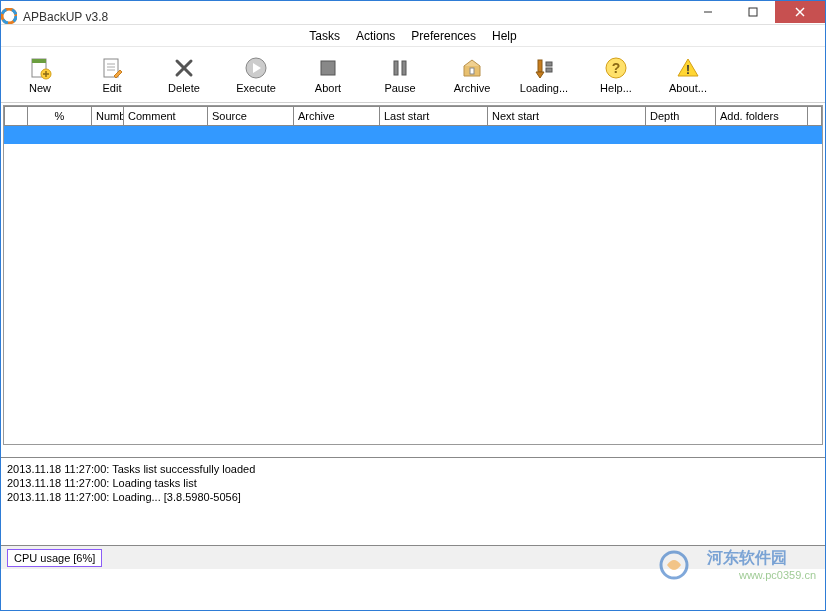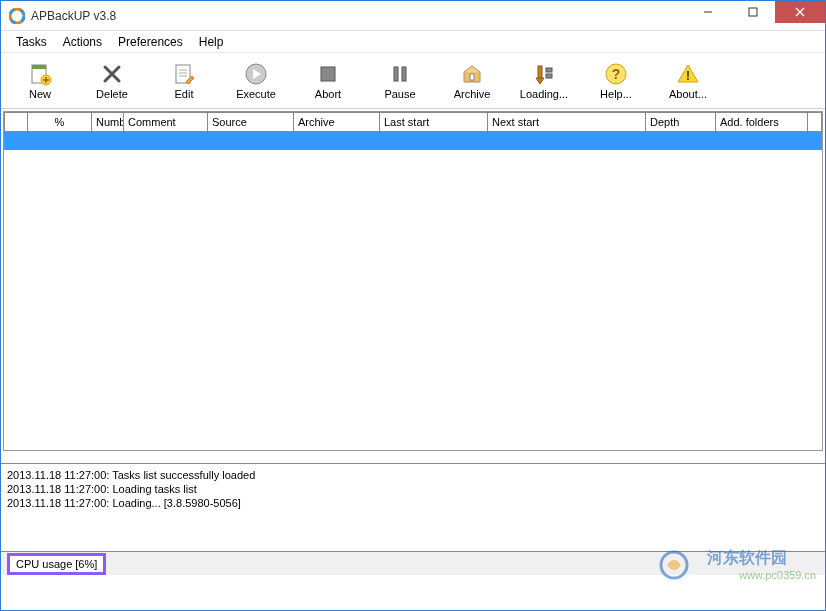--- a/index.html
+++ b/index.html
@@ -1,42 +1,42 @@
 <!DOCTYPE html>
 <html><head>
 <meta charset="utf-8">
 <style>
 * { box-sizing: border-box; margin: 0; padding: 0; }
 body { font-family: "Segoe UI", Tahoma, sans-serif; font-size: 12px; background: #fff; width: 826px; height: 611px; overflow: hidden; border: 1px solid #2e7cd6; }
-.titlebar { height: 30px; background: #fff; display: flex; align-items: center; padding-left: 8px; border-bottom: 1px solid #e0e0e0; }
+.titlebar { height: 24px; background: #fff; display: flex; align-items: flex-end; border-bottom: 1px solid #e0e0e0; }
 .titlebar .app-icon { width: 16px; height: 16px; margin-right: 6px; }
 .titlebar .title { font-size: 12px; color: #333; flex: 1; }
 .titlebar .win-controls { display: flex; height: 100%; }
 .titlebar .win-btn { width: 45px; height: 22px; display: flex; align-items: center; justify-content: center; font-size: 10px; cursor: default; }
 .titlebar .win-btn.min, .titlebar .win-btn.max { background: #fff; color: #333; }
 .titlebar .win-btn.close { background: #c75050; color: #fff; width: 50px; }
-.menubar { height: 22px; background: #fff; display: flex; align-items: center; padding: 0 7px; border-bottom: 1px solid #e8e8e8; }
+.menubar { height: 22px; background: #fff; display: flex; align-items: center; padding: 0 7px; border-bottom: 1px solid #e8e8e8; justify-content: center; }
 .menubar .menu-item { padding: 2px 8px; font-size: 12px; cursor: default; }
 .toolbar { height: 56px; background: #fff; display: flex; align-items: center; padding: 4px 10px; border-bottom: 1px solid #d0d0d0; gap: 14px; }
 .tool-btn { display: flex; flex-direction: column; align-items: center; gap: 2px; min-width: 58px; cursor: default; padding: 2px 4px; }
 .tool-btn .icon { width: 24px; height: 24px; display: flex; align-items: center; justify-content: center; }
 .tool-btn .label { font-size: 11px; color: #000; }
 .table-wrap { border: 1px solid #999; margin: 2px; }
 .table-header { display: flex; height: 20px; background: #fff; }
 .table-header .col { border: 1px solid #888; border-left: none; padding: 2px 4px; font-size: 11px; color: #000; overflow: hidden; white-space: nowrap; display: flex; align-items: center; }
 .table-header .col:first-child { border-left: 1px solid #888; }
 .table-body { height: 318px; background: #fff; overflow: auto; }
 .table-row { height: 18px; display: flex; }
 .table-row.selected { background: #3399ff; }
 .log-panel { height: 88px; border-top: 1px solid #888; background: #fff; padding: 4px 6px; font-size: 11px; overflow: auto; line-height: 14px; margin-top: 12px; }
 .log-line { white-space: nowrap; }
 .watermark { position: absolute; right: 10px; bottom: 30px; opacity: 0.6; font-size: 16px; color: #2d70c3; display:flex; align-items:center; gap:18px; pointer-events:none; }
 .watermark .sub { font-size: 11px; color: #5fa84f; display:block;margin-left:32px; }
 .statusbar { height: 24px; border-top: 1px solid #888; background: #f0f0f0; display: flex; align-items: center; padding: 0 6px; font-size: 11px; }
-.statusbar .cell { border: 3px solid #8b5cf6; padding: 2px 6px; background: #fff; }
+.statusbar .cell { border: 1px solid #8b5cf6; padding: 2px 6px; background: #fff; }
 svg { display: block; }
 </style>
 </head>
 <body>
 
 <div class="titlebar">
   <span class="app-icon">
     <svg width="16" height="16" viewBox="0 0 16 16">
         <circle cx="8" cy="8" r="7" fill="none" stroke="#e67e22" stroke-width="3"></circle>
         <circle cx="8" cy="8" r="7" fill="none" stroke="#3498db" stroke-width="3" stroke-dasharray="6 6"></circle>
@@ -79,37 +79,37 @@
           <circle cx="18" cy="18" r="5" fill="#ffce3b" stroke="#d4a017"></circle>
           <line x1="18" y1="15" x2="18" y2="21" stroke="#8b6914" stroke-width="1.5"></line>
           <line x1="15" y1="18" x2="21" y2="18" stroke="#8b6914" stroke-width="1.5"></line>
         </svg>
       </span>
     <span class="label">New</span>
   </div>
   <div class="tool-btn">
     <span class="icon">
         <svg width="24" height="24">
-          <line x1="5" y1="5" x2="19" y2="19" stroke="#555" stroke-width="3" stroke-linecap="round"></line>
-          <line x1="19" y1="5" x2="5" y2="19" stroke="#555" stroke-width="3" stroke-linecap="round"></line>
-        </svg>
-      </span>
-    <span class="label">Delete</span>
-  </div>
-  <div class="tool-btn">
-    <span class="icon">
-        <svg width="24" height="24">
           <rect x="4" y="3" width="14" height="18" fill="#fff" stroke="#888"></rect>
           <line x1="7" y1="8" x2="15" y2="8" stroke="#aaa"></line>
           <line x1="7" y1="11" x2="15" y2="11" stroke="#aaa"></line>
           <line x1="7" y1="14" x2="15" y2="14" stroke="#aaa"></line>
           <path d="M14 20 L20 14 L22 16 L16 22 Z" fill="#f4a742" stroke="#c77d1e"></path>
         </svg>
       </span>
     <span class="label">Edit</span>
+  </div>
+  <div class="tool-btn">
+    <span class="icon">
+        <svg width="24" height="24">
+          <line x1="5" y1="5" x2="19" y2="19" stroke="#555" stroke-width="3" stroke-linecap="round"></line>
+          <line x1="19" y1="5" x2="5" y2="19" stroke="#555" stroke-width="3" stroke-linecap="round"></line>
+        </svg>
+      </span>
+    <span class="label">Delete</span>
   </div>
   <div class="tool-btn">
     <span class="icon">
         <svg width="24" height="24">
           <circle cx="12" cy="12" r="10" fill="#ccc" stroke="#888"></circle>
           <path d="M9 7 L17 12 L9 17 Z" fill="#fff"></path>
         </svg>
       </span>
     <span class="label">Execute</span>
   </div>

